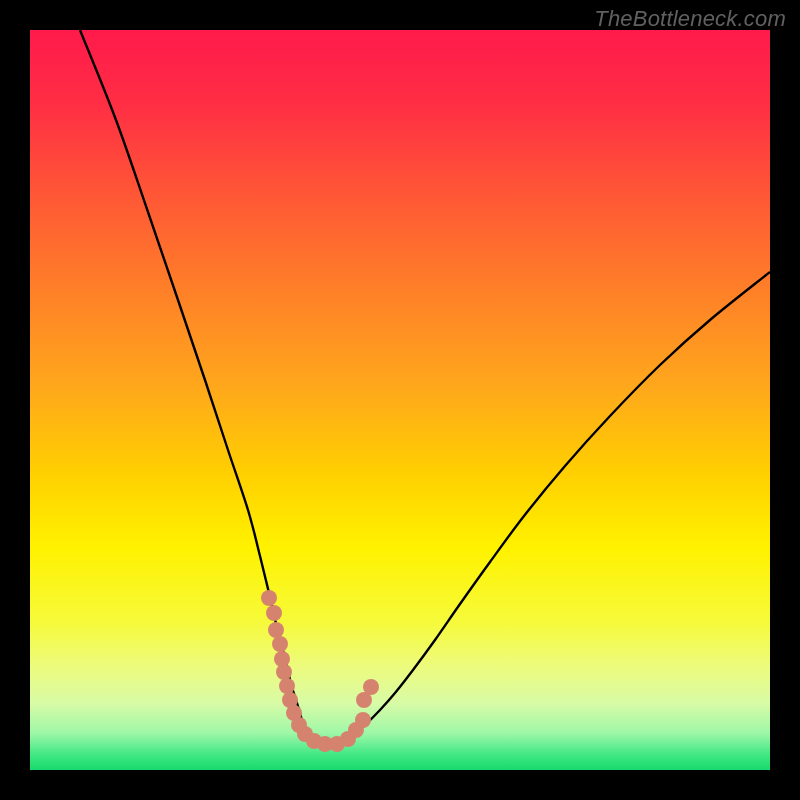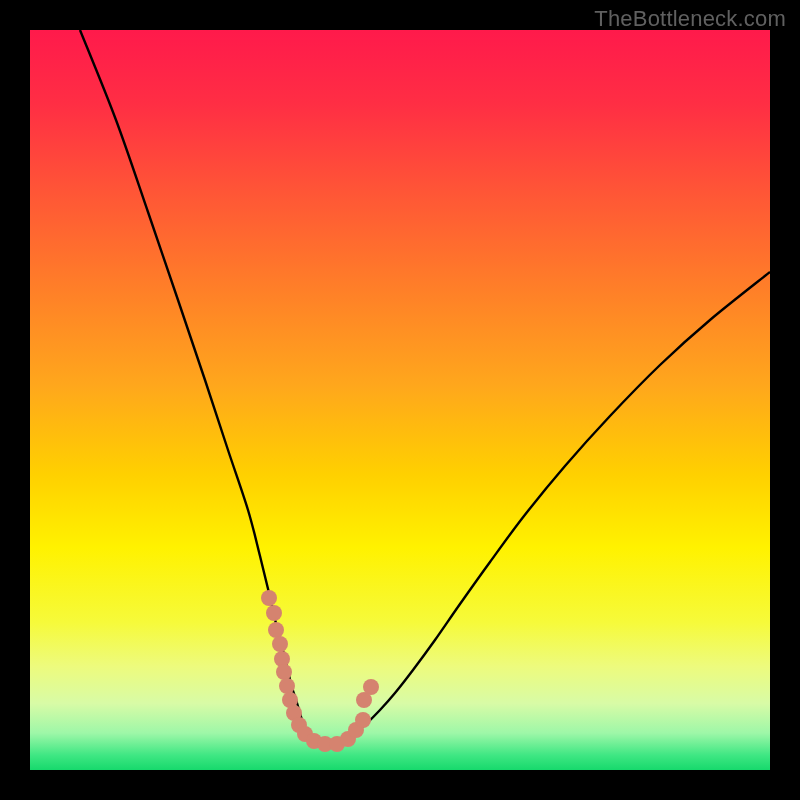--- a/index.html
+++ b/index.html
@@ -9,20 +9,21 @@
     height: 800px;
     background: #000;
     overflow: hidden;
     font-family: Arial, Helvetica, sans-serif;
   }
   .stage {
     position: relative;
     width: 800px;
     height: 591px;
     background: #ffffff;
+    font-style: italic;
   }
   .watermark {
     position: absolute;
     top: 6px;
     right: 14px;
     color: #606060;
     font-size: 22px;
     font-weight: 500;
     letter-spacing: 0.2px;
     z-index: 50;

